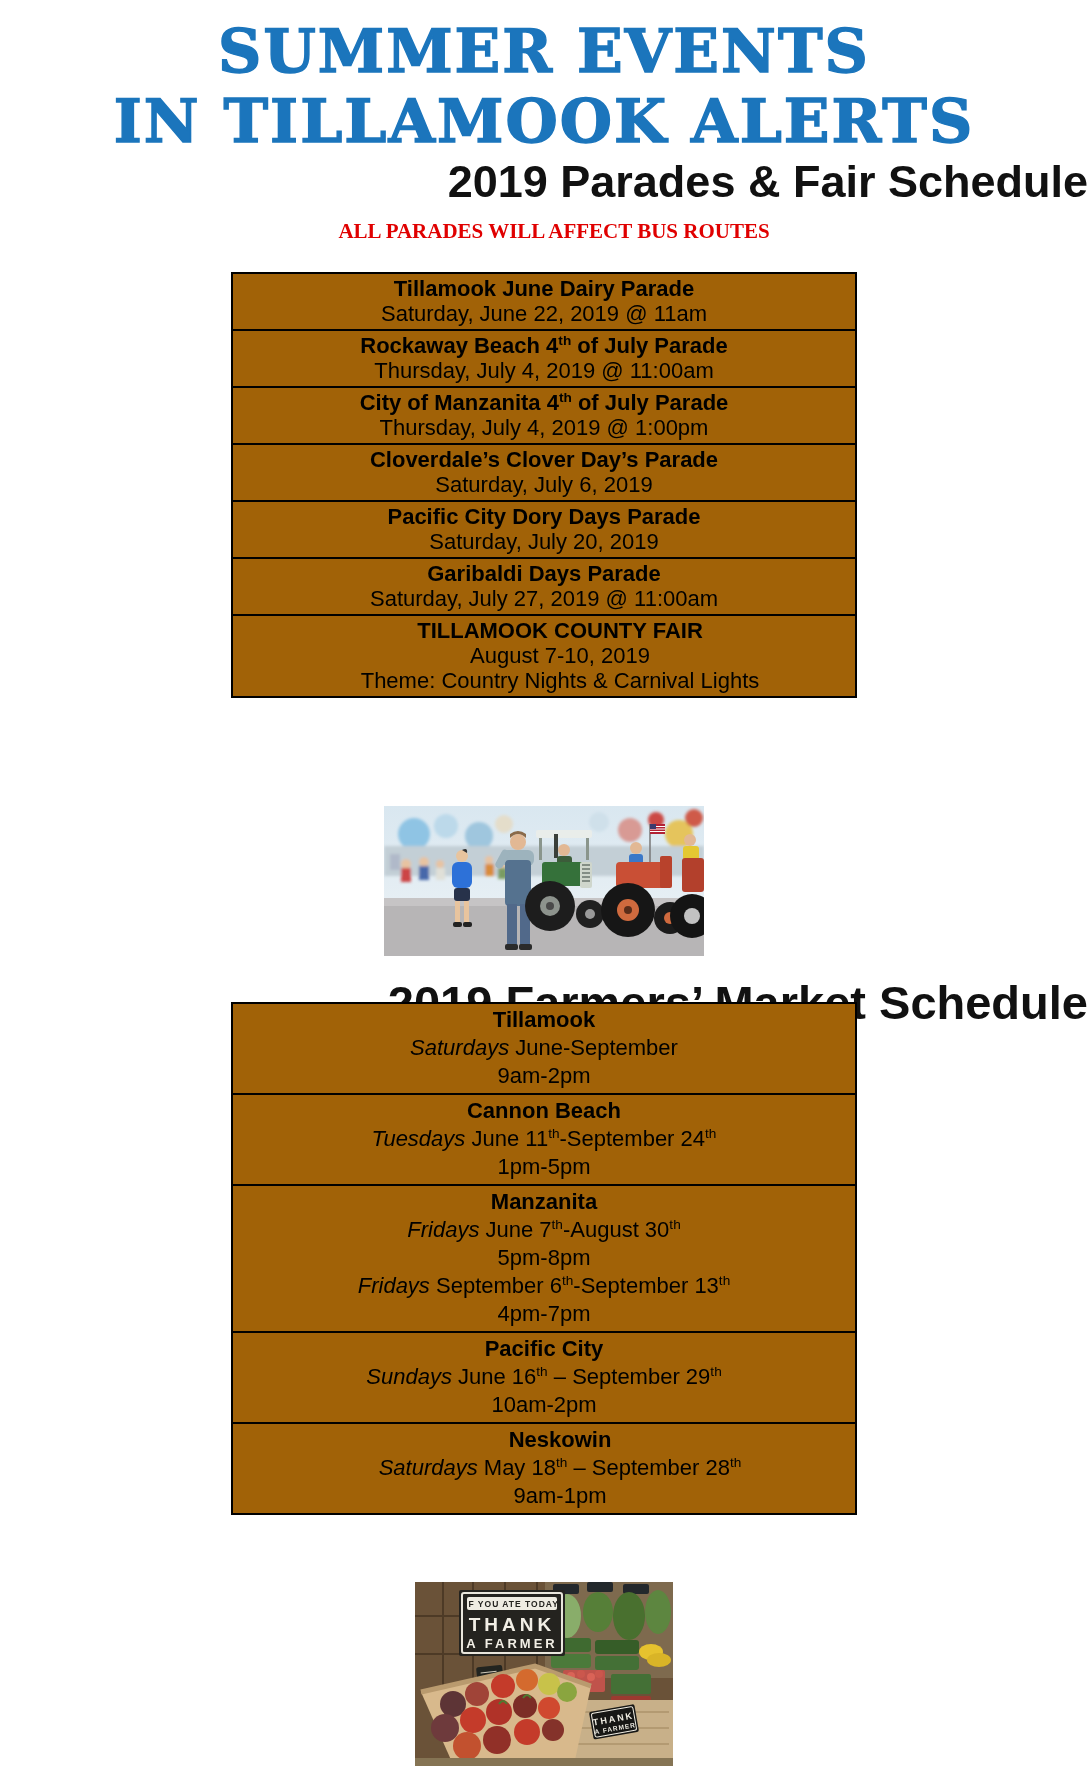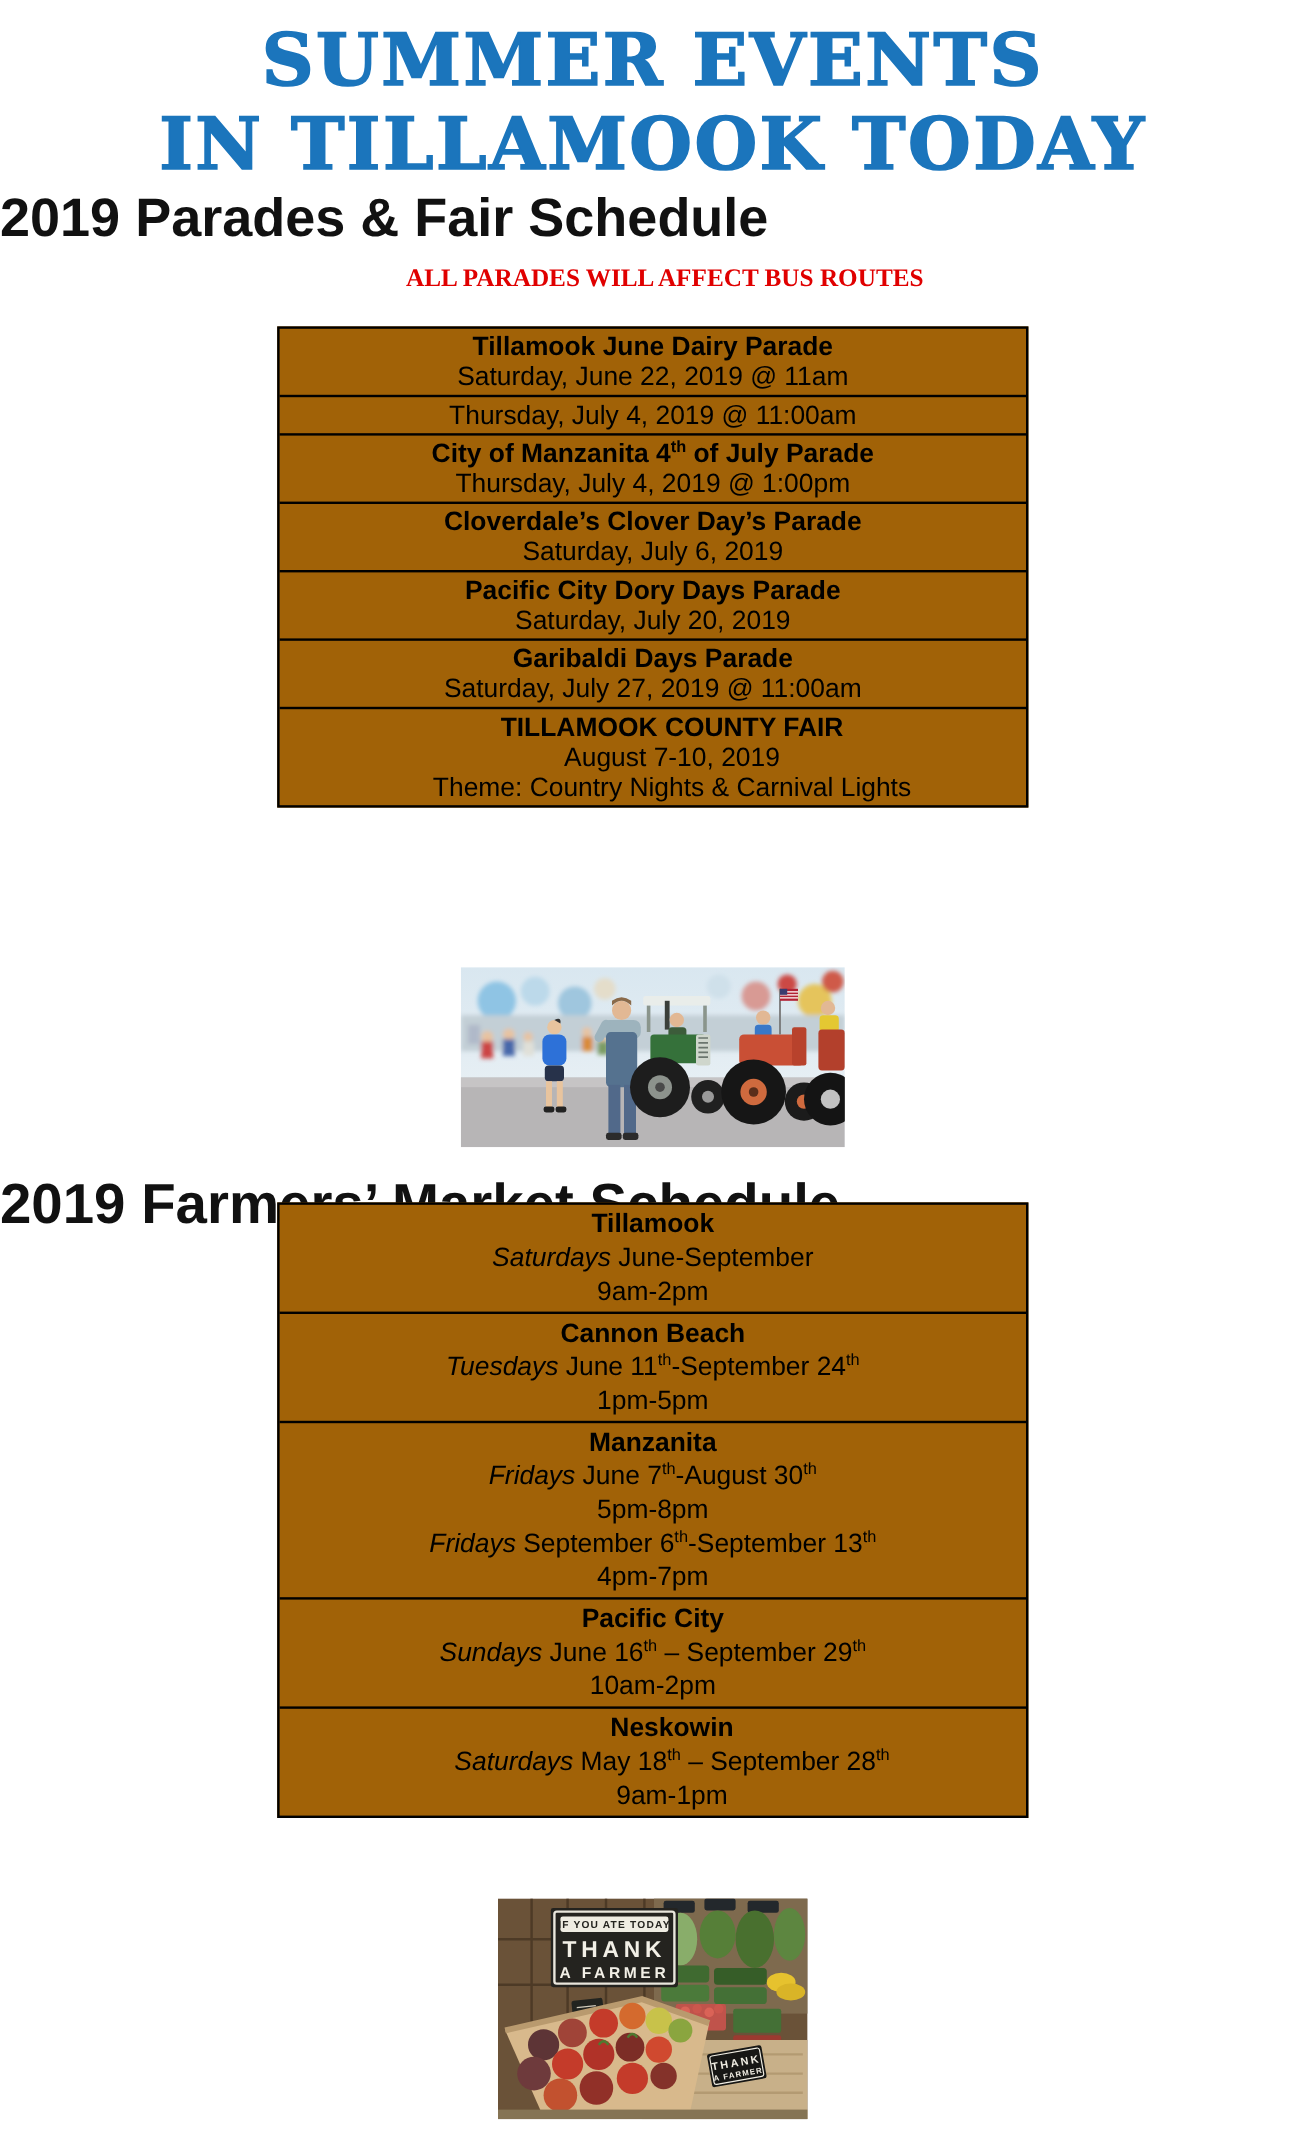--- a/index.html
+++ b/index.html
@@ -21,21 +21,21 @@
     font-size:60px;
     line-height:70px;
     letter-spacing:2px;
     color:#1b75bc;
     -webkit-text-stroke:1.4px #1b75bc;
     margin:0;
   }
   
   .section-heading{
     position:absolute;left:0;width:100%;
-    text-align:left;
+    text-align:right;
     font-weight:700;
     color:#111;
     margin:0;
   }
   #parades-heading{top:156px;font-size:45px;}
   #farmers-heading{top:975px;font-size:47px;}
   
   .alert{
     position:absolute;top:219px;left:0;width:100%;
     text-align:center;
@@ -73,35 +73,36 @@
   #produce-photo{top:1582px;width:258px;height:184px;}
   .photo svg{display:block;width:100%;height:100%;}
 </style>
 </head>
 <body>
 
 <div class="page">
 
   <h1 class="main-title">
     <span>SUMMER EVENTS</span><br>
-    <span>IN TILLAMOOK TODAY</span>
+    <span>IN TILLAMOOK ALERTS</span>
   </h1>
 
   <h2 class="section-heading" id="parades-heading">2019 Parades &amp; Fair Schedule</h2>
 
   <div class="alert">
     <div>ALL PARADES WILL AFFECT BUS ROUTES</div>
   </div>
 
   <div class="schedule-table" id="parade-table">
       <div class="trow">
         <div class="line name"><span>Tillamook June Dairy Parade</span></div>
         <div class="line detail"><span>Saturday, June 22, 2019 @ 11am</span></div>
       </div>
       <div class="trow">
+        <div class="line name"><span>Rockaway Beach 4</span><sup>th</sup><span> of July Parade</span></div>
         <div class="line detail"><span>Thursday, July 4, 2019 @ 11:00am</span></div>
       </div>
       <div class="trow">
         <div class="line name"><span>City of Manzanita 4</span><sup>th</sup><span> of July Parade</span></div>
         <div class="line detail"><span>Thursday, July 4, 2019 @ 1:00pm</span></div>
       </div>
       <div class="trow">
         <div class="line name"><span>Cloverdale’s Clover Day’s Parade</span></div>
         <div class="line detail"><span>Saturday, July 6, 2019</span></div>
       </div>

